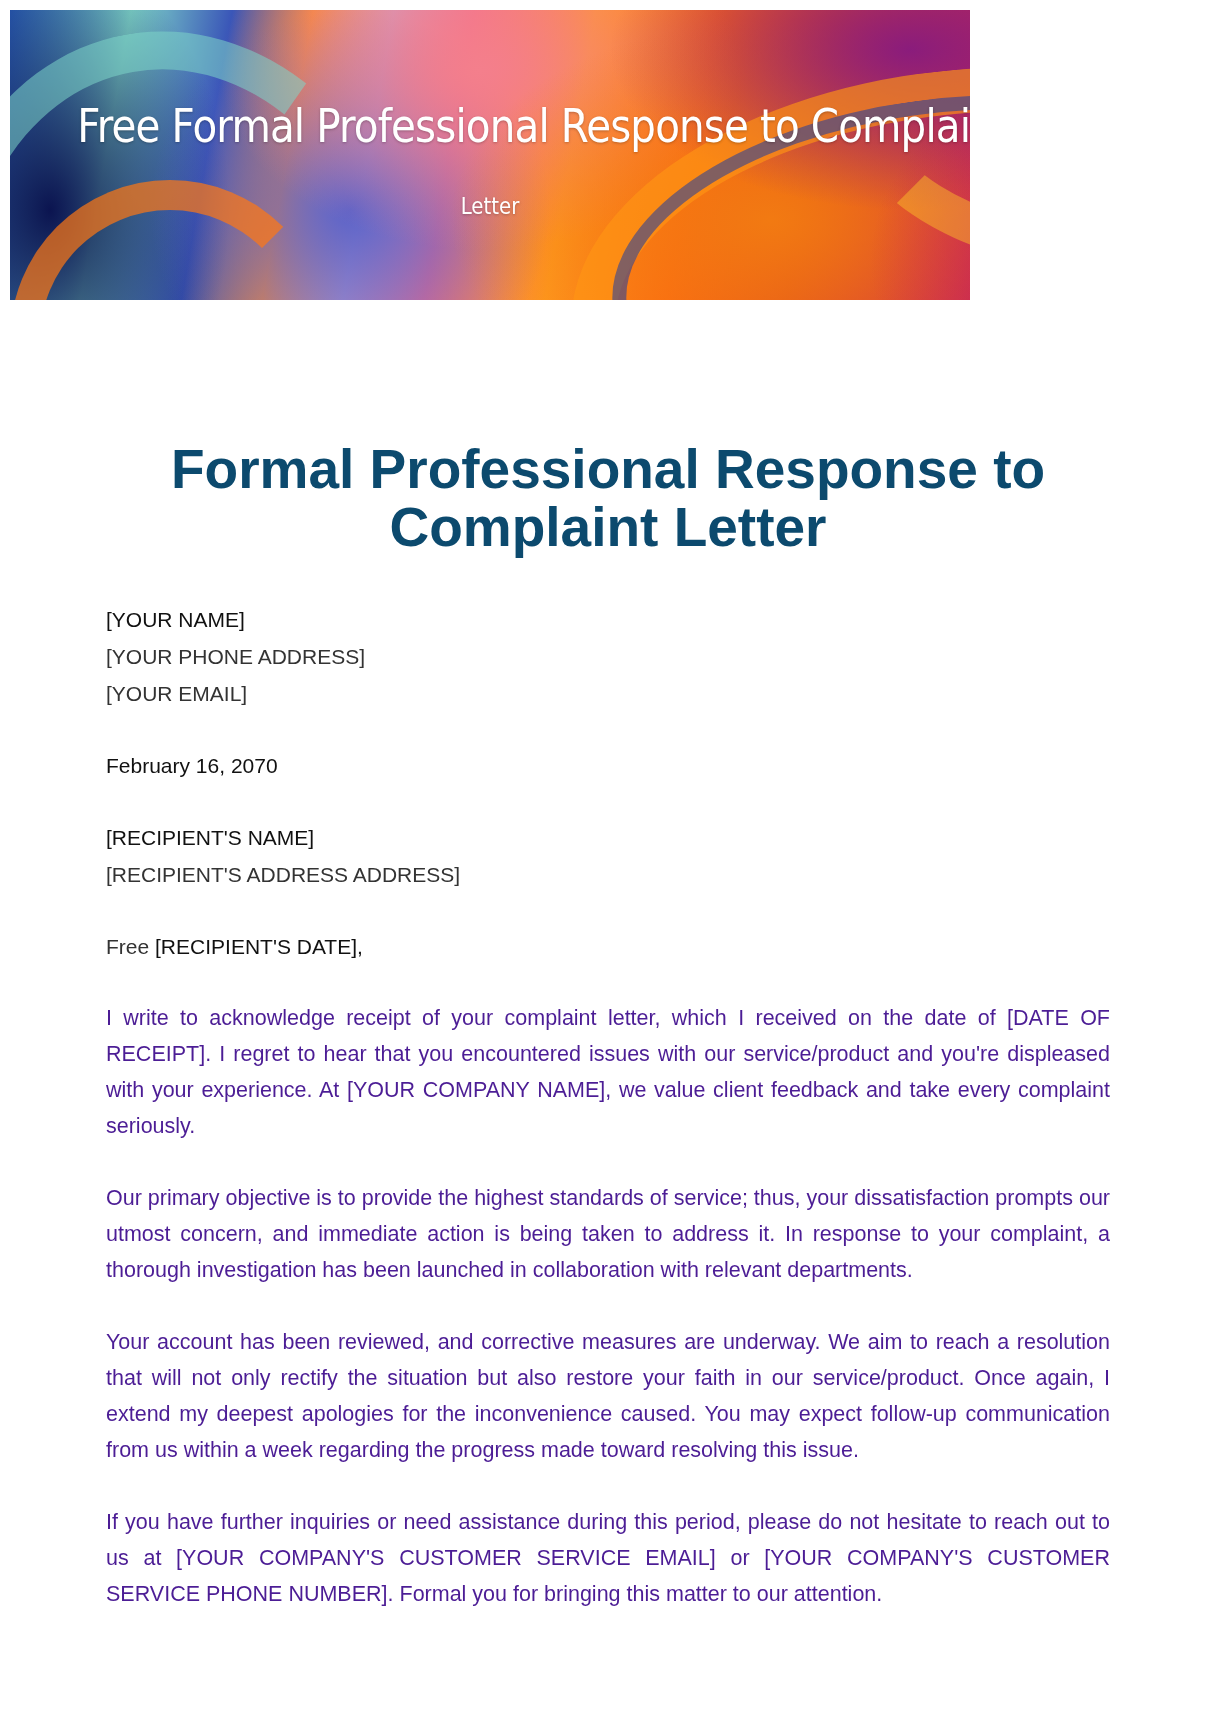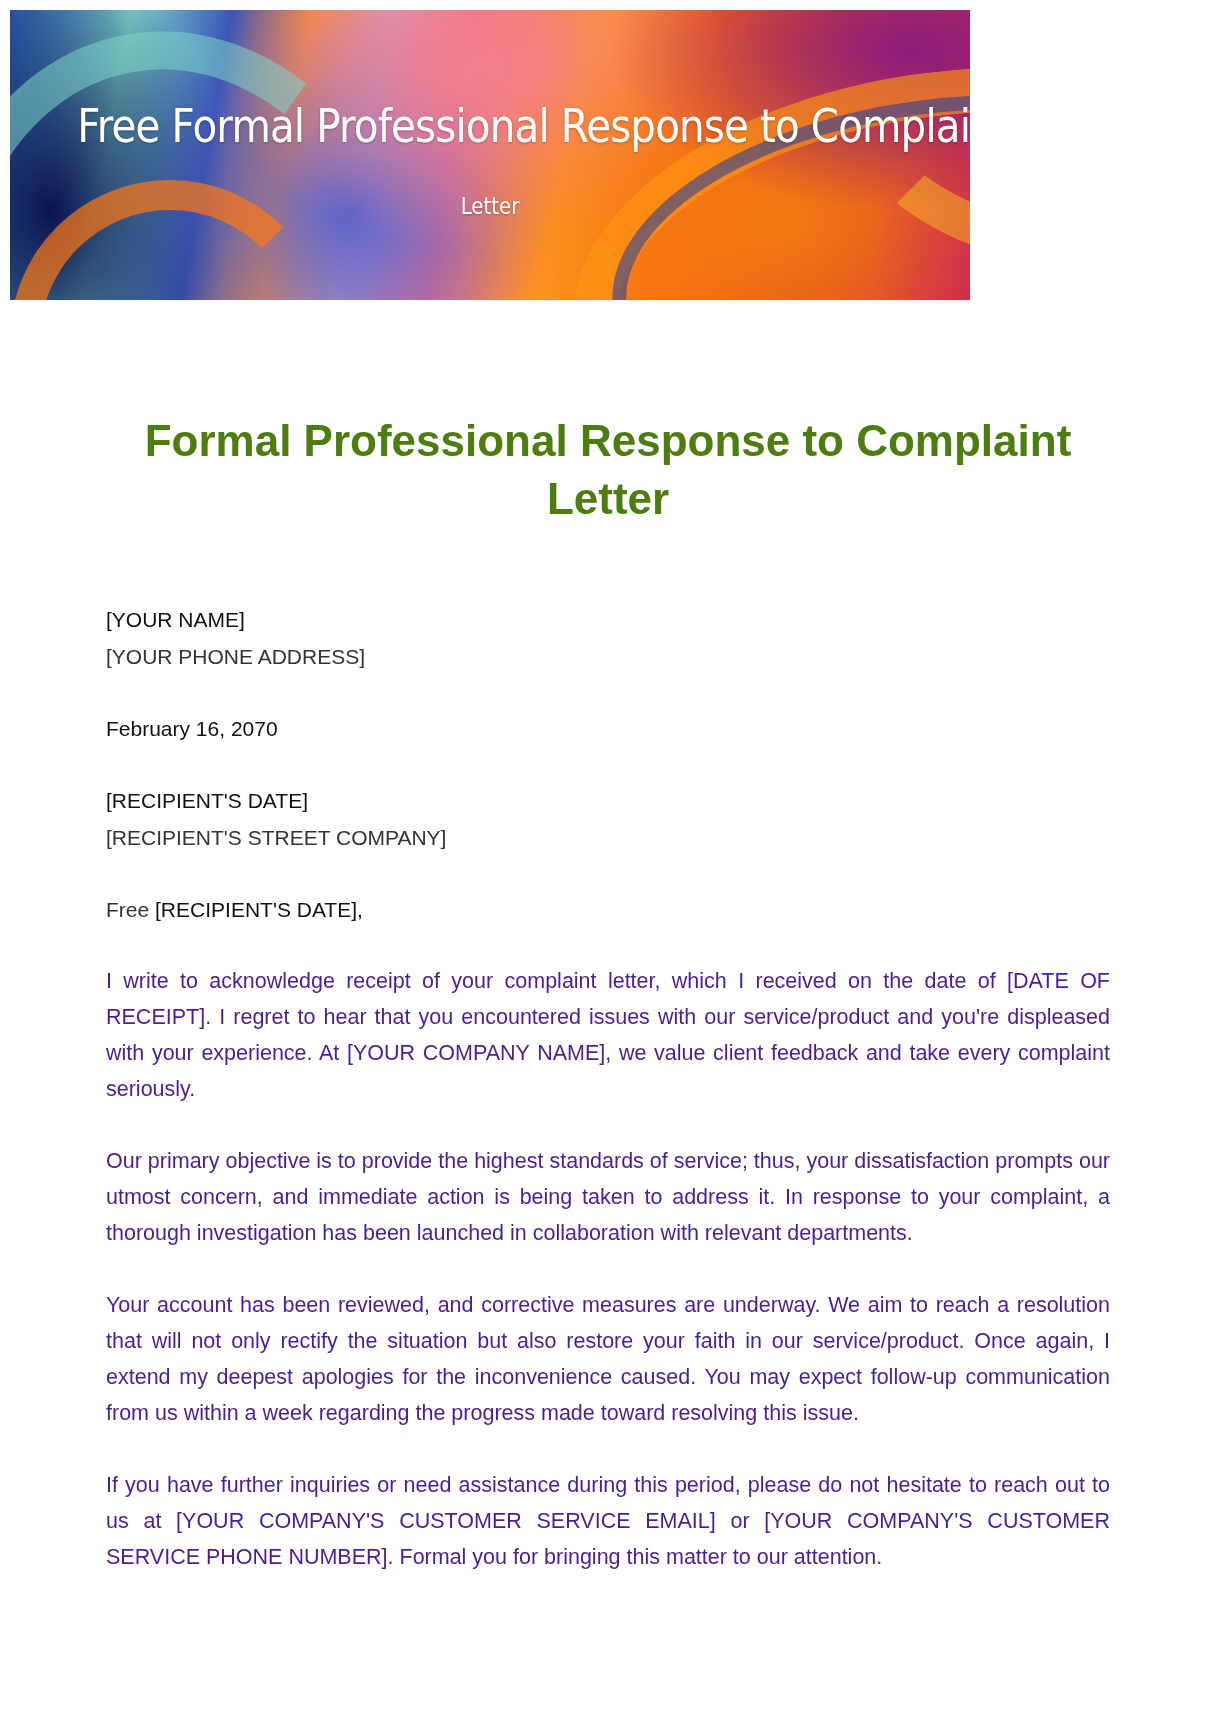--- a/index.html
+++ b/index.html
@@ -30,22 +30,22 @@
     text-shadow: 0 1px 3px rgba(0,0,0,0.25);
   }
   .banner-subtitle {
     position: absolute; left: 0; right: 0; top: 183px; text-align: center;
     color: #ffffff; font-family: "DejaVu Sans", sans-serif; font-size: 23px;
     transform: scaleX(0.86); transform-origin: center;
     text-shadow: 0 1px 3px rgba(0,0,0,0.25);
   }
 
   .doc-title {
-    position: absolute; left: 106px; width: 1004px; top: 412px; text-align: center;
-    font-family: "Liberation Sans", sans-serif; font-weight: bold; font-size: 44px; line-height: 58px; color: #4d7c0f;
+    position: absolute; left: 106px; width: 1004px; top: 440px; text-align: center;
+    font-family: "Liberation Sans", sans-serif; font-weight: bold; font-size: 55px; line-height: 58px; color: #0c4a6e;
   }
 
   .content { position: absolute; left: 106px; width: 1004px; top: 601px; color: #333333; font-size: 21px; }
   .line { line-height: 37px; height: 37px; white-space: nowrap; }
   .bold { font-weight: normal; color: #111111; }
   .gap { height: 35px; }
   .para { text-align: justify; line-height: 36px; color: #4c1d95; font-size: 21.5px; margin: 0; }
   .para-gap { height: 36px; }
 </style>
 </head>
@@ -61,27 +61,28 @@
   <div class="banner-subtitle">Letter</div>
 </div>
 
 <h1 class="doc-title" style="margin:0;">
   <span>Formal Professional Response to Complaint Letter</span>
 </h1>
 
 <div class="content">
   <div class="line bold">[YOUR NAME]</div>
   <div class="line">[YOUR PHONE ADDRESS]</div>
+  <div class="line">[YOUR EMAIL]</div>
   <div class="gap"></div>
 
   <div class="line bold">February 16, 2070</div>
   <div class="gap"></div>
 
-  <div class="line bold">[RECIPIENT'S DATE]</div>
-  <div class="line">[RECIPIENT'S STREET COMPANY]</div>
+  <div class="line bold">[RECIPIENT'S NAME]</div>
+  <div class="line">[RECIPIENT'S ADDRESS ADDRESS]</div>
   <div class="gap"></div>
 
   <div class="line">
     <span>Free</span>
     <span class="bold">[RECIPIENT'S DATE],</span>
   </div>
   <div class="gap"></div>
 
   <p class="para">I write to acknowledge receipt of your complaint letter, which I received on the date of [DATE OF RECEIPT]. I regret to hear that you encountered issues with our service/product and you're displeased with your experience. At [YOUR COMPANY NAME], we value client feedback and take every complaint seriously.</p>
   <div class="para-gap"></div>

